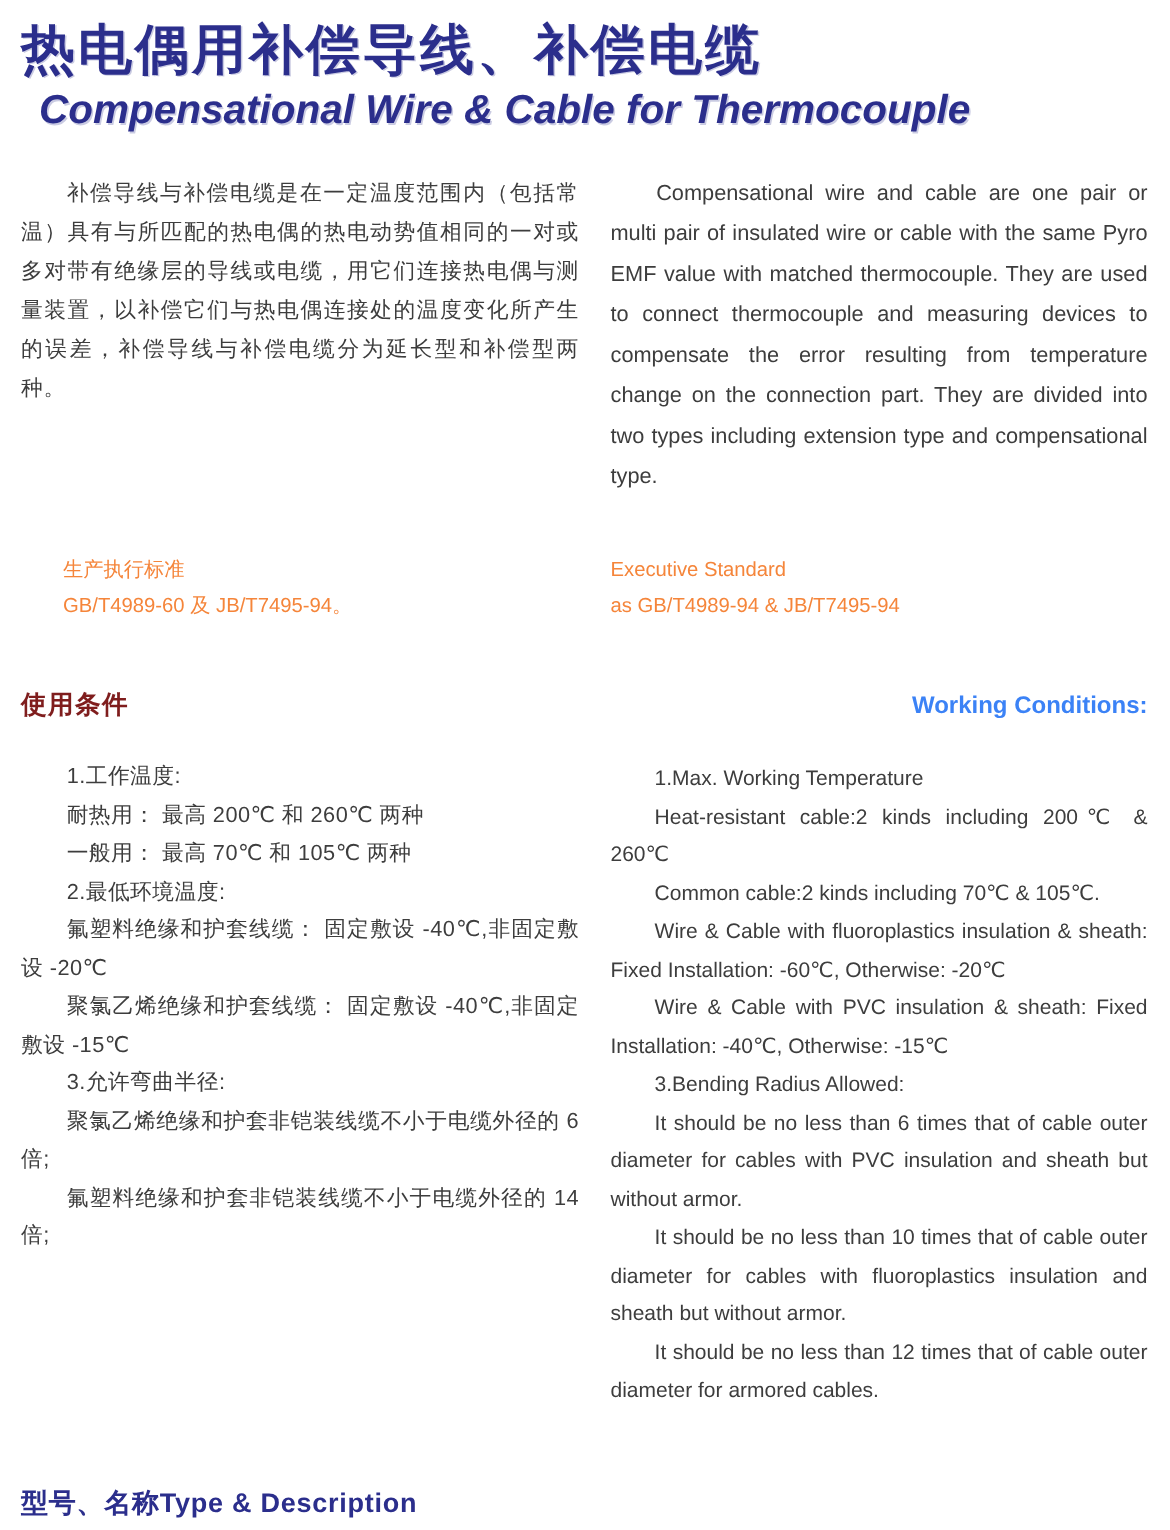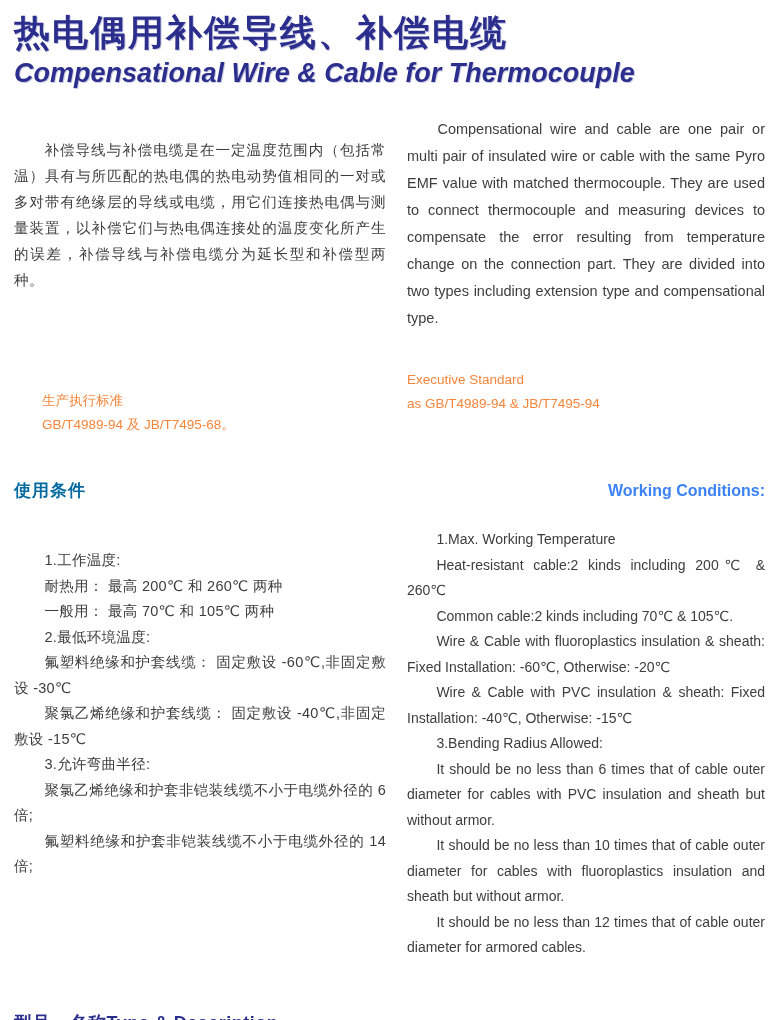--- a/index.html
+++ b/index.html
@@ -25,47 +25,47 @@
     letter-spacing: 2px;
     line-height: 1.15;
     margin: 2px 0 0 0;
     text-shadow: 1px 1px 0 rgba(43,46,140,0.25);
   }
   .title-en {
     color: #2b2e8c;
     font-size: 27px;
     font-weight: bold;
     font-style: italic;
-    margin: 5px 0 0 0;
+    margin: 5px 0 0 12px;
     letter-spacing: 0px;
     text-shadow: 1px 1px 0 rgba(43,46,140,0.25);
   }
   
   .two-col { display: flex; }
-  .col-left  { width: 372px; flex: none; margin-top: 21px; }
+  .col-left  { width: 372px; flex: none; }
   .col-gap   { width: 21px; flex: none; }
   .col-right { flex: 1; }
   
   .intro { margin-top: 27px; }
   .intro p { margin: 0; text-align: justify; }
   .intro .col-left p {
     font-size: 14.5px; line-height: 26px; text-indent: 2.1em;
     letter-spacing: 0.5px;
   }
   .intro .col-right p {
     font-size: 14.5px; line-height: 27px; text-indent: 2.1em;
   }
   
   .standards { margin-top: 36px; }
   .standards p { margin: 0; font-size: 13.5px; line-height: 24px; }
   .standards .col-left { padding-left: 28px; box-sizing: border-box; }
   .orange { color: #f5853a; }
   
   .cond-head { margin-top: 42px; display: flex; justify-content: space-between; align-items: baseline; }
-  .cond-head .zh { color: #0369a1; font-size: 17px; font-weight: bold; letter-spacing: 1px; }
+  .cond-head .zh { color: #7f1d1d; font-size: 17px; font-weight: bold; letter-spacing: 1px; }
   .cond-head .en { color: #3b82f6; font-size: 16px; font-weight: bold; }
   
   .conditions { margin-top: 25px; justify-content: flex-end; }
   .conditions p { margin: 0; text-align: justify; text-indent: 2.1em; }
   .conditions .col-left p  { font-size: 14.5px; line-height: 25.5px; letter-spacing: 0.3px; }
   .conditions .col-right p { font-size: 14px;   line-height: 25.5px; }
   
   .type-head {
     margin-top: 50px;
     color: #2b2e8c; font-size: 18px; font-weight: bold;
@@ -86,41 +86,41 @@
     </div>
     <div class="col-gap"></div>
     <div class="col-right">
       <p>Compensational wire and cable are one pair or multi pair of insulated wire or cable with the same Pyro EMF value with matched thermocouple. They are used to connect thermocouple and measuring devices to compensate the error resulting from temperature change on the connection part. They are divided into two types including extension type and compensational type.</p>
     </div>
   </div>
 
   <div class="two-col standards">
     <div class="col-left orange">
       <p>生产执行标准</p>
-      <p>GB/T4989-94 及 JB/T7495-68。</p>
+      <p>GB/T4989-60 及 JB/T7495-94。</p>
     </div>
     <div class="col-gap"></div>
     <div class="col-right orange">
       <p>Executive Standard</p>
       <p>as GB/T4989-94 &amp; JB/T7495-94</p>
     </div>
   </div>
 
   <div class="cond-head">
     <span class="zh">使用条件</span>
     <span class="en">Working Conditions:</span>
   </div>
 
   <div class="two-col conditions">
     <div class="col-left">
       <p>1.工作温度:</p>
       <p>耐热用： 最高 200℃ 和 260℃ 两种</p>
       <p>一般用： 最高 70℃ 和 105℃ 两种</p>
       <p>2.最低环境温度:</p>
-      <p>氟塑料绝缘和护套线缆： 固定敷设 -60℃,非固定敷设 -30℃</p>
+      <p>氟塑料绝缘和护套线缆： 固定敷设 -40℃,非固定敷设 -20℃</p>
       <p>聚氯乙烯绝缘和护套线缆： 固定敷设 -40℃,非固定敷设 -15℃</p>
       <p>3.允许弯曲半径:</p>
       <p>聚氯乙烯绝缘和护套非铠装线缆不小于电缆外径的 6 倍;</p>
       <p>氟塑料绝缘和护套非铠装线缆不小于电缆外径的 14 倍;</p>
     </div>
     <div class="col-gap"></div>
     <div class="col-right">
       <p>1.Max. Working Temperature</p>
       <p>Heat-resistant cable:2 kinds including 200℃ &amp; 260℃</p>
       <p>Common cable:2 kinds including 70℃ &amp; 105℃.</p>

